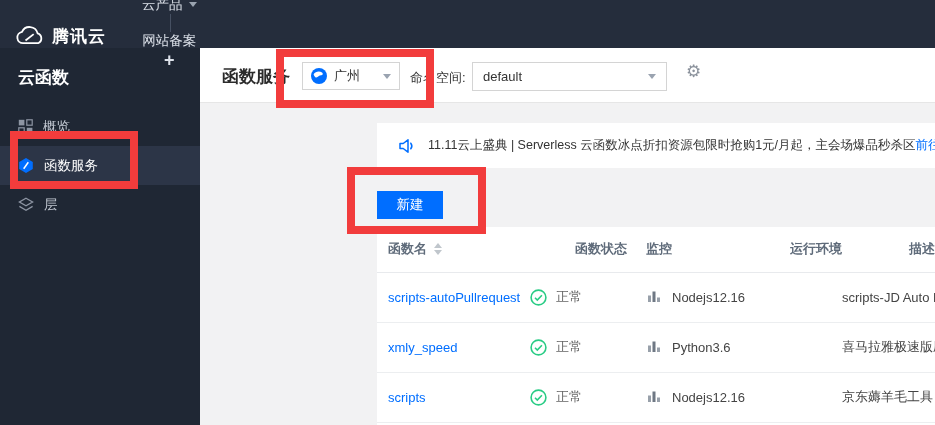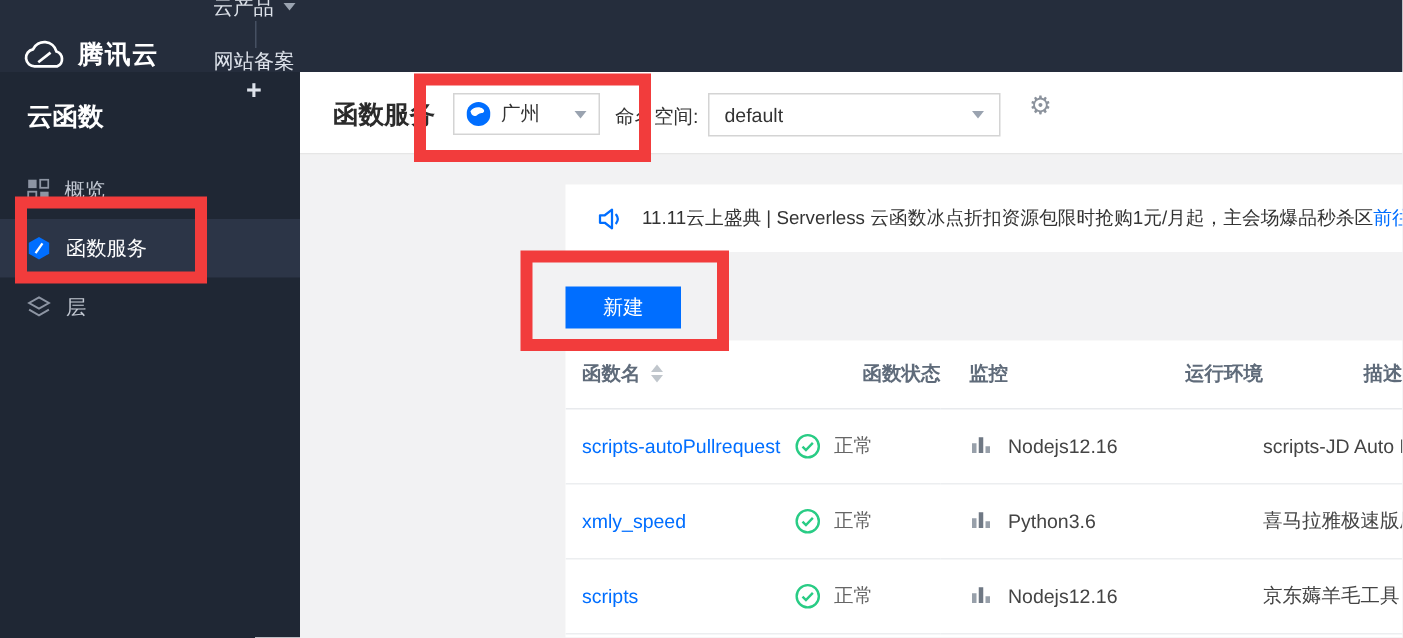--- a/index.html
+++ b/index.html
@@ -1,21 +1,21 @@
 <!DOCTYPE html>
 <html><head>
 <meta charset="utf-8">
 <style>
   * { margin:0; padding:0; box-sizing:border-box; }
   html,body { width:935px; height:425px; overflow:hidden; }
   body { font-family:"Liberation Sans","DejaVu Sans",sans-serif; background:#f2f2f3; position:relative; }
 
   
   .topbar { position:absolute; left:0; top:0; width:935px; height:48px; background:#252d3c; display:flex; align-items:center; z-index:5; }
-  .brand { display:flex; align-items:flex-end; margin-left:14px; cursor:pointer;margin-top:24px; }
+  .brand { display:flex; align-items:center; margin-left:14px; cursor:pointer;margin-top:24px; }
   .brand-text { color:#ffffff; font-size:17px; font-weight:bold; letter-spacing:1px; margin-left:8px; }
   .topnav { display:flex; align-items:center; margin-left:36px;flex-direction:column; }
   .topnav-item { color:#dde2ea; font-size:13.5px; margin-right:32px; display:flex; align-items:center; cursor:pointer; white-space:nowrap; }
   .caret-down { width:0; height:0; border-left:4px solid transparent; border-right:4px solid transparent; border-top:5px solid #9aa3b0; margin-left:6px; }
   .top-divider { width:1px; height:18px; background:#465062; margin-right:30px; }
   .plus-item { font-size:18px; color:#dde2ea; font-weight:bold; }
 
   
   .sidebar { position:absolute; left:0; top:48px; width:200px; height:377px; background:#1f2734; z-index:4; }
   .sidebar-title { color:#ffffff; font-size:17px; font-weight:bold; margin:18px 0 0 18px; }
@@ -36,21 +36,21 @@
   .gear { position:absolute; left:486px; top:13px; font-size:17px; color:#8b929c; cursor:pointer; }
 
   
   .content { position:absolute; left:200px; top:104px; width:735px; height:321px; background:#f2f2f3; }
 
   .notice-bar { position:absolute; left:177px; top:19px; width:558px; height:45px; background:#ffffff; display:flex; align-items:center; overflow:hidden; white-space:nowrap; }
   .notice-bar .horn { margin:0 12px 0 21px; flex:0 0 auto; display:flex; }
   .notice-text { font-size:12.5px; color:#333; }
   .notice-link { font-size:12.5px; color:#006eff; cursor:pointer; }
 
-  .create-btn { position:absolute; left:177px; top:87px; width:77px; height:28px; background:#006eff; color:#ffffff; font-size:13.5px; border:none; cursor:pointer; }
+  .create-btn { position:absolute; left:177px; top:87px; width:66px; height:28px; background:#006eff; color:#ffffff; font-size:13.5px; border:none; cursor:pointer; }
 
   .table-card { position:absolute; left:177px; top:123px; width:558px; height:198px; background:#ffffff; overflow:hidden; }
   table { width:100%; border-collapse:collapse; table-layout:fixed; }
   col.c1{width:153px;} col.c2{width:97px;} col.c3{width:45px;} col.c4{width:170px;} col.c5{width:93px;}
   th { height:45px; text-align:right; font-size:13px; color:#5f6b7a; font-weight:bold; border-bottom:1px solid #e8eaed; vertical-align:middle; white-space:nowrap; }
   td { height:50px; font-size:13px; color:#444; border-bottom:1px solid #eceef0; vertical-align:middle; white-space:nowrap; overflow:hidden; }
   .pl { padding-left:11px; }
   .fn-link { color:#006eff; cursor:pointer; }
   .status-cell { display:flex; align-items:center; }
   .status-text { color:#666; margin-left:9px; }

